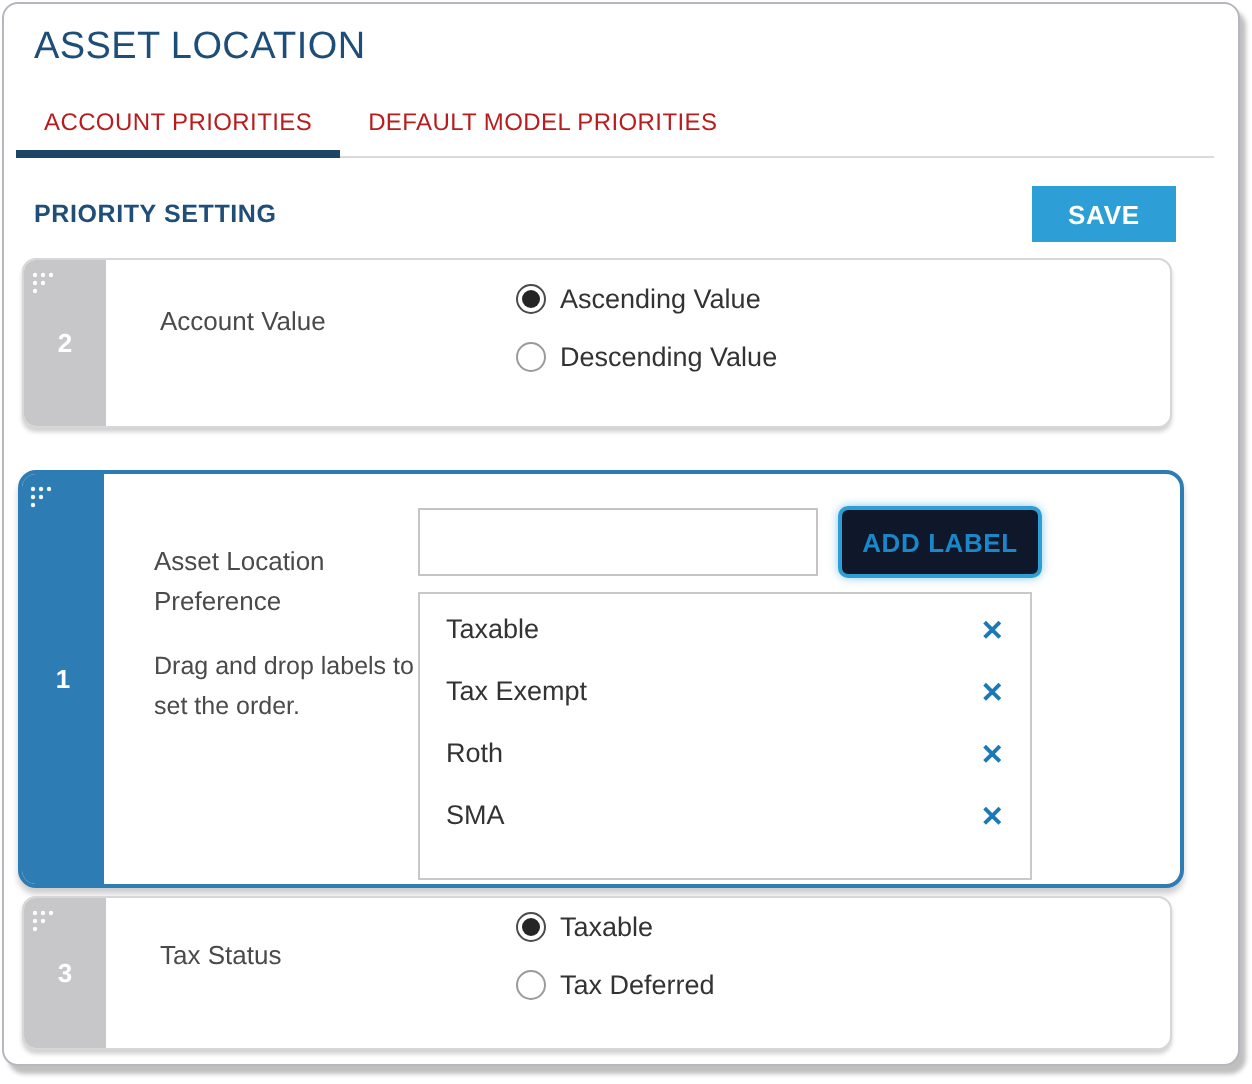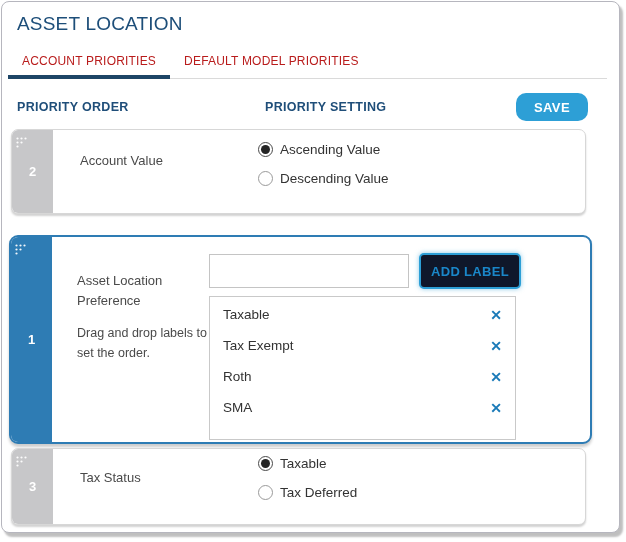--- a/index.html
+++ b/index.html
@@ -10,21 +10,21 @@
     box-shadow:3px 4px 2px rgba(0,0,0,0.25);
     box-sizing:border-box;overflow:hidden;
   }
   .title{margin:11px 16px 0 15px;font-size:19px;letter-spacing:.2px;color:#1d4e79;font-weight:400;}
   .tabs{display:flex;margin:10px 12px 0 6px;border-bottom:1px solid #dadada;}
   .tab{padding:9px 14px 7px 14px;font-size:12px;font-weight:400;color:#b91c1c;letter-spacing:.2px;cursor:pointer;border-bottom:4px solid transparent;margin-bottom:-1px;}
   .tab.active{border-bottom-color:#1d4566;}
   .header-row{display:flex;align-items:center;margin:14px 31px 8px 15px;}
   .col-order{width:248px;font-size:12.5px;font-weight:600;color:#1f4e79;letter-spacing:.3px;}
   .col-setting{flex:1;font-size:12.5px;font-weight:600;color:#1f4e79;letter-spacing:.3px;}
-  .save-btn{width:72px;height:28px;background:#2d9fd6;color:#fff;border:none;font-size:13px;font-weight:600;font-family:inherit;letter-spacing:.4px;cursor:pointer;border-radius:10px;}
+  .save-btn{width:72px;height:28px;background:#2d9fd6;color:#fff;border:none;font-size:13px;font-weight:600;font-family:inherit;letter-spacing:.4px;cursor:pointer;border-radius:0;}
   .cards{margin:0 33px 0 9px;}
   .card{display:flex;background:#fff;border:1px solid #d7d7d7;border-radius:7px;box-shadow:0 2px 2px rgba(0,0,0,0.18);overflow:hidden;box-sizing:border-box;}
   .card-strip{width:41px;flex:0 0 41px;background:#c7c7c9;position:relative;display:flex;align-items:center;justify-content:center;}
   .grip{position:absolute;top:4px;left:4px;}
   .card-num{color:#fff;font-size:13px;font-weight:700;}
   .card-body{flex:1;display:flex;}
   .label-col{box-sizing:border-box;font-size:13px;color:#4a4a4a;}
   .radio-row{display:flex;align-items:flex-start;gap:7px;height:29px;font-size:13.5px;color:#333;cursor:pointer;}
   .radio{width:15px;height:15px;border-radius:50%;border:1px solid #9a9a9a;background:#fff;box-sizing:border-box;flex:0 0 15px;}
   .radio.sel{border-color:#4a4a4a;}
@@ -57,21 +57,20 @@
   <div class="panel">
 
     <div class="title">ASSET LOCATION</div>
 
     <div class="tabs">
       <div class="tab active">ACCOUNT PRIORITIES</div>
       <div class="tab">DEFAULT MODEL PRIORITIES</div>
     </div>
 
     <div class="header-row">
-      <div class="col-order">PRIORITY ORDER</div>
       <div class="col-setting">PRIORITY SETTING</div>
       <button class="save-btn">SAVE</button>
     </div>
 
     <div class="cards">
 
       <div class="card card-av">
         <div class="card-strip">
           <span class="grip">
             <svg width="11" height="11" viewBox="0 0 11 11">

